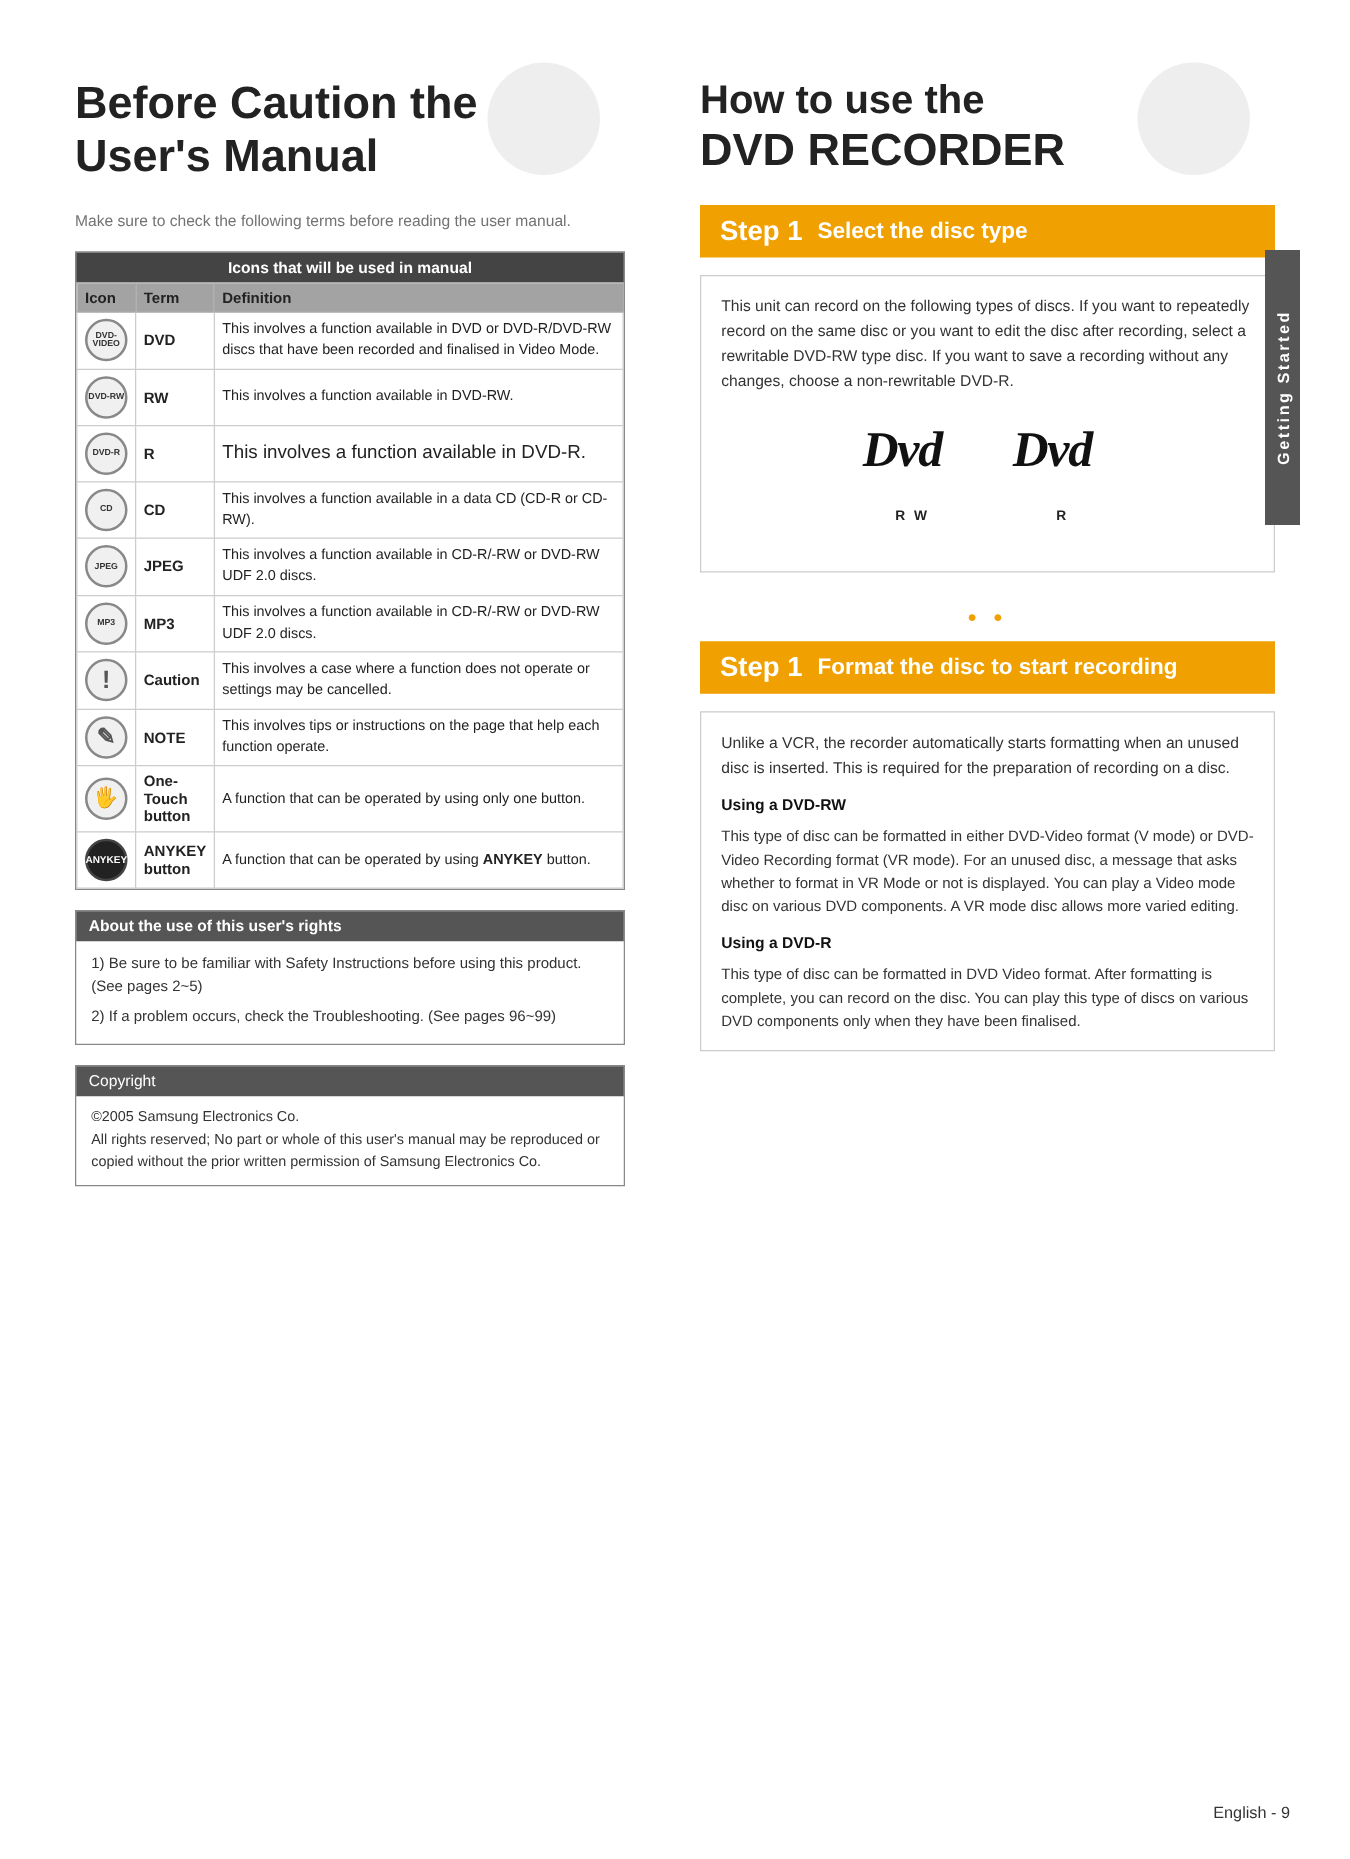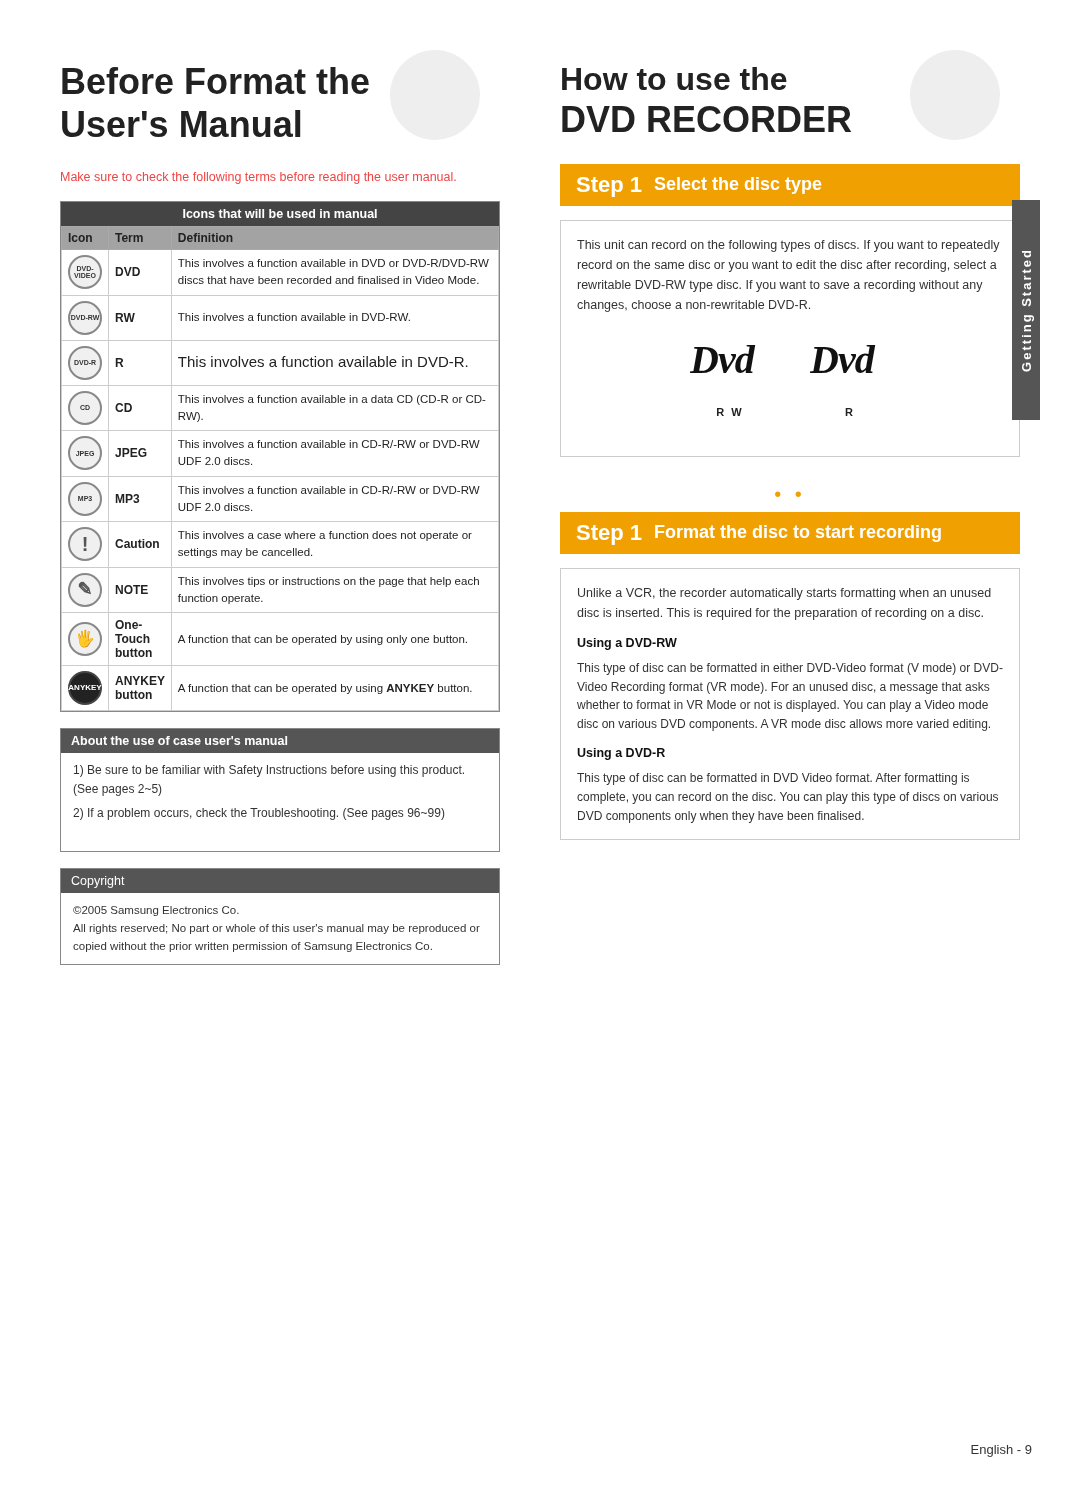--- a/index.html
+++ b/index.html
@@ -70,21 +70,21 @@
       height: 90px;
       border-radius: 50%;
       background: #ddd;
       opacity: 0.5;
     }
 
     .intro-text {
       font-size: 12.5px;
       line-height: 1.5;
       margin-bottom: 14px;
-      color: #ef4444;
+      color: #737373;
     }
 
     
     .icons-table-wrapper {
       border: 1px solid #888;
       margin-bottom: 16px;
     }
     .icons-table-header {
       background: #444;
       color: #fff;
@@ -281,21 +281,21 @@
     }
   </style>
 </head>
 <body>
 
 <div class="left-col">
 
   <div class="title-area">
     <div>
       <h1 style="font-size:36px; font-weight:900; line-height:1.2;">
-        <span>Before Format the</span><br>
+        <span>Before Caution the</span><br>
         <span>User's Manual</span>
       </h1>
     </div>
     <div class="title-circle"></div>
   </div>
 
   <p class="intro-text">Make sure to check the following terms before reading the user manual.</p>
 
   <div class="icons-table-wrapper">
     <div class="icons-table-header">Icons that will be used in manual</div>
@@ -368,25 +368,25 @@
           <tr>
             <td class="icon-cell"><div class="icon-circle anykey">ANYKEY</div></td>
             <td class="term-cell">ANYKEY button</td>
             <td style="font-size: 11.5px; line-height: 1.5;">A function that can be operated by using <strong>ANYKEY</strong> button.</td>
           </tr>
         </tbody>
     </table>
   </div>
 
   <div class="about-box">
-    <div class="about-header">About the use of case user's manual</div>
+    <div class="about-header">About the use of this user's rights</div>
     <div class="about-content">
       <div id="about-items-container">
           <p style="margin-bottom: 4px;">1) Be sure to be familiar with Safety Instructions before using this product. (See pages 2~5)</p>
-          <p style="margin-bottom: 20px;">2) If a problem occurs, check the Troubleshooting. (See pages 96~99)</p>
+          <p style="margin-bottom: 4px;">2) If a problem occurs, check the Troubleshooting. (See pages 96~99)</p>
         </div>
     </div>
   </div>
 
   <div class="copyright-box">
     <div class="copyright-header">Copyright</div>
     <div class="copyright-content">
       <span id="copyright-text" style="white-space: pre-line;">©2005 Samsung Electronics Co.
 All rights reserved; No part or whole of this user's manual may be reproduced or copied without the prior written permission of Samsung Electronics Co.</span>
     </div>

